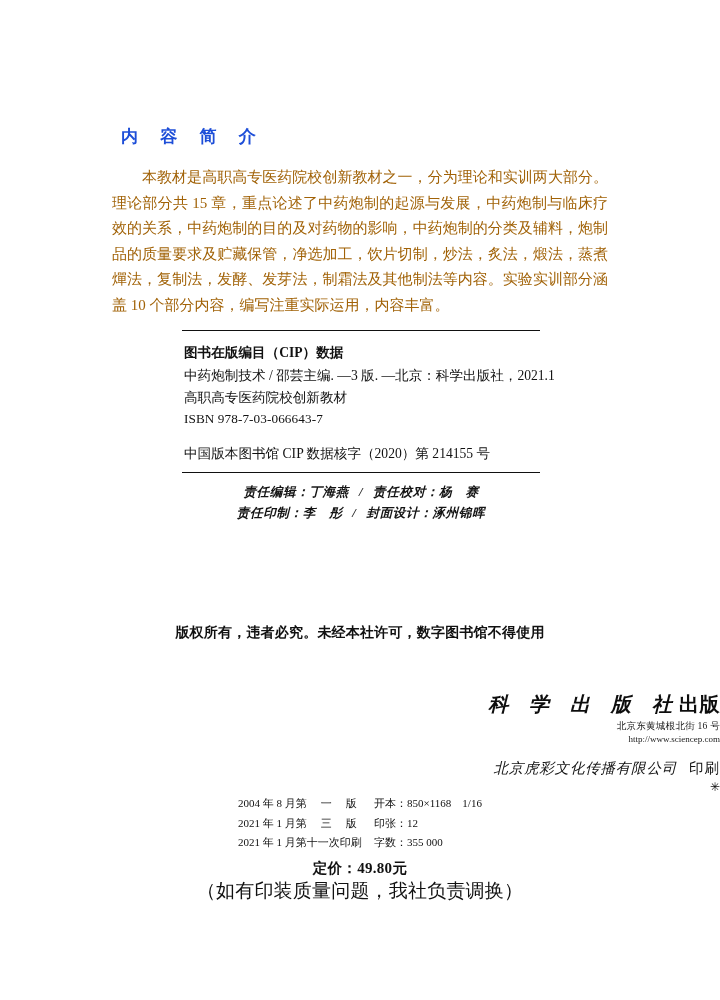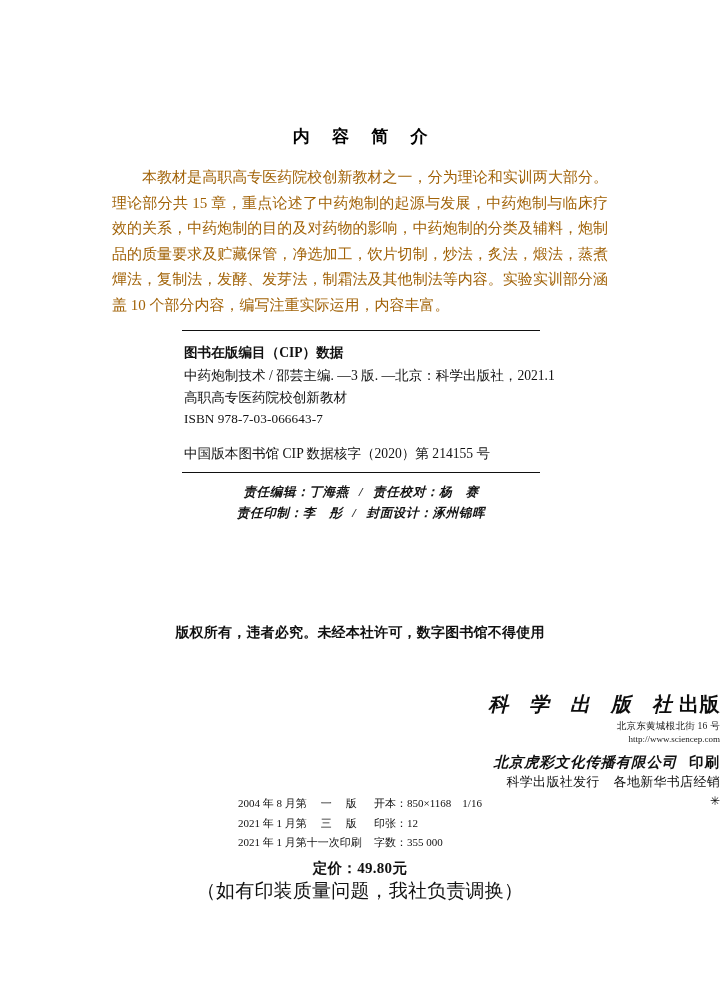--- a/index.html
+++ b/index.html
@@ -26,27 +26,26 @@
   }
 
   
   .abstract-section {
     position: absolute;
     left: 112px;
     top: 125px;
     width: 496px;
   }
   .abstract-title {
-    text-align: center;
     font-weight: bold;
     font-size: 17px;
     letter-spacing: 9px;
     text-indent: 9px;
     margin-bottom: 17px;
-    color: #000000;
+    color: #1d4ed8;
   }
   .abstract-para {
     font-size: 15px;
     line-height: 25.6px;
     text-align: justify;
     text-justify: inter-ideographic;
     text-indent: 2em;
     margin: 0;
     color: #a16207;
   }
@@ -164,24 +163,24 @@
     letter-spacing: 0.2px;
     margin-top: 3px;
   }
   .pub-url {
     font-size: 9px;
     line-height: 12.6px;
     color: #1a1a1a;
     font-family: "Liberation Serif", "DejaVu Serif", serif;
   }
   .printer-row {
-    margin-top: 8px;
+    margin-top: 14px;
     font-size: 14.5px;
     line-height: 19px;
-    font-weight: bold;
+    font-weight: normal;
     white-space: nowrap;
   }
   .printer-name {
     font-style: italic;
     letter-spacing: 0.8px;
   }
   .printer-label {
     margin-left: 12px;
     font-style: normal;
     letter-spacing: 1px;
@@ -273,23 +272,20 @@
   <div class="imprint">
     <div class="pub-logo-row">
       <span class="pub-logo-cursive">科 学 出 版 社</span><span class="pub-logo-plain">出版</span>
     </div>
     <div class="pub-addr">北京东黄城根北街 16 号</div>
     <div class="pub-url">http://www.sciencep.com</div>
 
     <div class="printer-row">
       <span class="printer-name">北京虎彩文化传播有限公司</span><span class="printer-label">印刷</span>
     </div>
-    <div class="distrib-row">
-      <span>科学出版社发行</span><span class="gap"></span><span>各地新华书店经销</span>
-    </div>
     <div class="star-sep">✳</div>
   </div>
 
   <div class="edition-block">
     <div class="edition-table">
 
       <div class="ed-row">
         <span class="ed-left"><span>2004 年 8 月第</span><span class="ed-num-gap"></span><span>一</span><span class="ed-num-gap"></span><span>版</span></span><span class="ed-right">开本：850×1168　1/16</span>
       </div>
 

